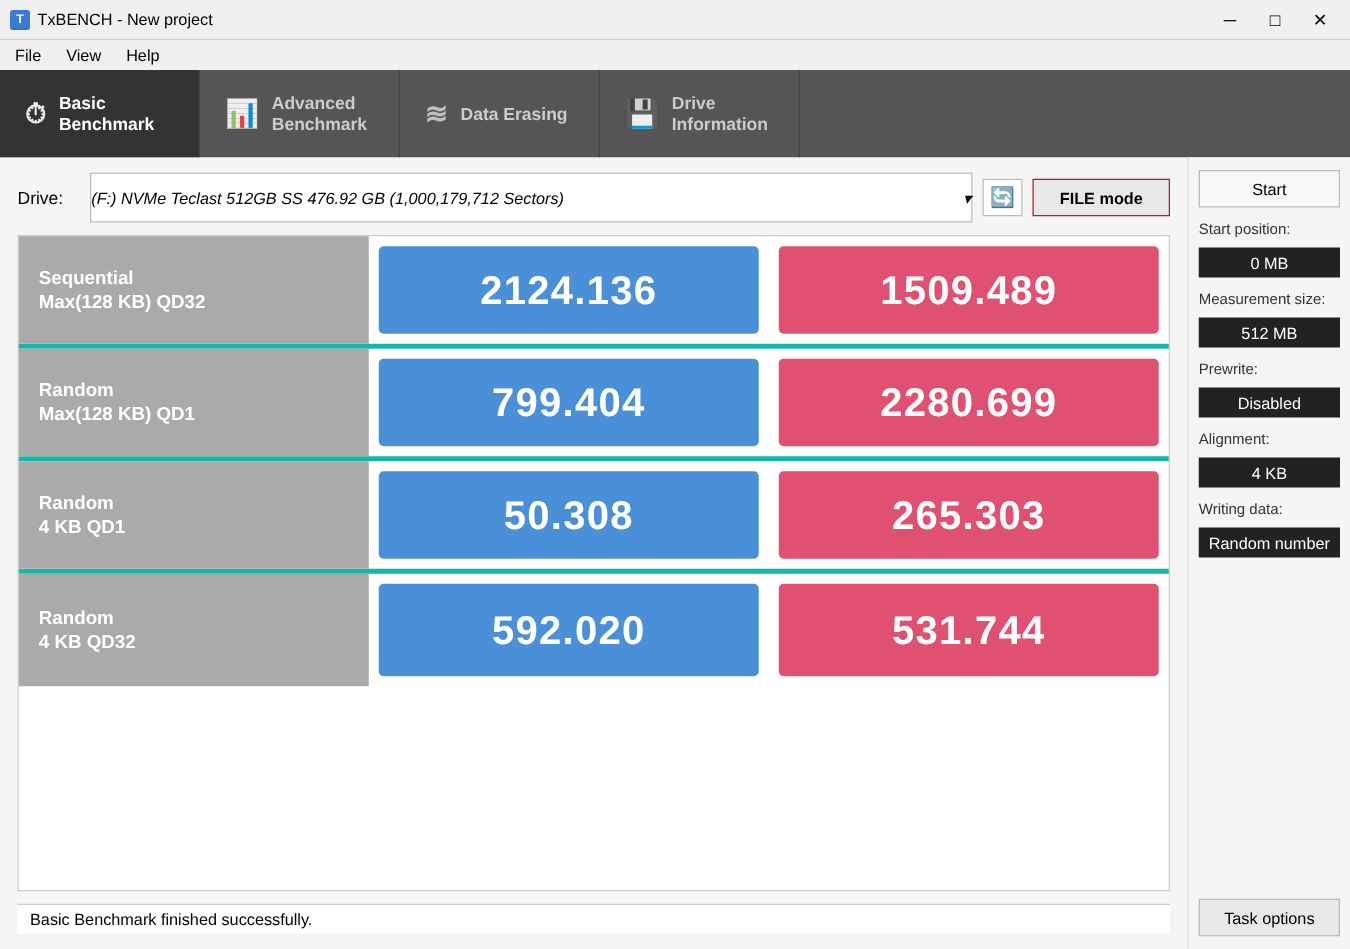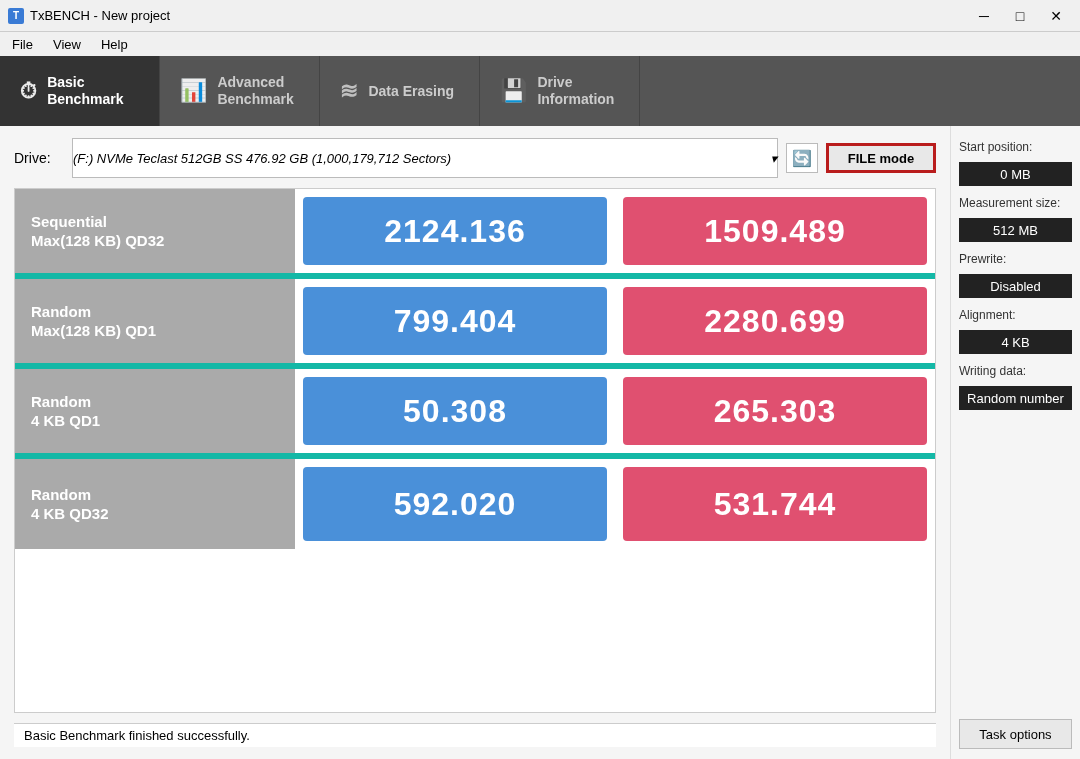--- a/index.html
+++ b/index.html
@@ -141,21 +141,21 @@
       border: 1px solid #bbb;
       background: white;
       display: flex; align-items: center; justify-content: center;
       cursor: pointer;
       font-size: 16px;
     }
     .file-mode-btn {
       height: 30px;
       padding: 0 16px;
       background: #e8e8e8;
-      border: 3px solid #b91c1c;
+      border: 1px solid #b91c1c;
       font-size: 13px;
       font-weight: 600;
       cursor: pointer;
       min-width: 110px;
     }
 
     
     .bench-table {
       background: white;
       border: 1px solid #ccc;
@@ -171,21 +171,21 @@
       padding: 8px 12px;
       font-size: 14px;
       font-weight: 600;
       text-align: center;
       border-right: 1px solid #666;
     }
     .bench-header-cell:first-child { text-align: left; }
     .bench-row {
       display: grid;
       grid-template-columns: 280px 1fr 1fr;
-      border-bottom: 6px solid #14b8a6;
+      border-bottom: 4px solid #14b8a6;
       height: 90px;
     }
     .bench-row:last-child { border-bottom: none; }
     .bench-task-cell {
       background: #aaaaaa;
       display: flex;
       align-items: center;
       padding: 0 16px;
       color: white;
       font-size: 15px;
@@ -374,20 +374,21 @@
         </div>
     </div>
 
     <div class="statusbar">
       <span>Basic Benchmark finished successfully.</span>
     </div>
 
   </div>
 
   <div class="right-panel">
+    <button class="right-btn start">Start</button>
 
     <div class="right-label">Start position:</div>
     <div class="right-value">0 MB</div>
 
     <div class="right-label">Measurement size:</div>
     <div class="right-value">512 MB</div>
 
     <div class="right-label">Prewrite:</div>
     <div class="right-value">Disabled</div>
 

